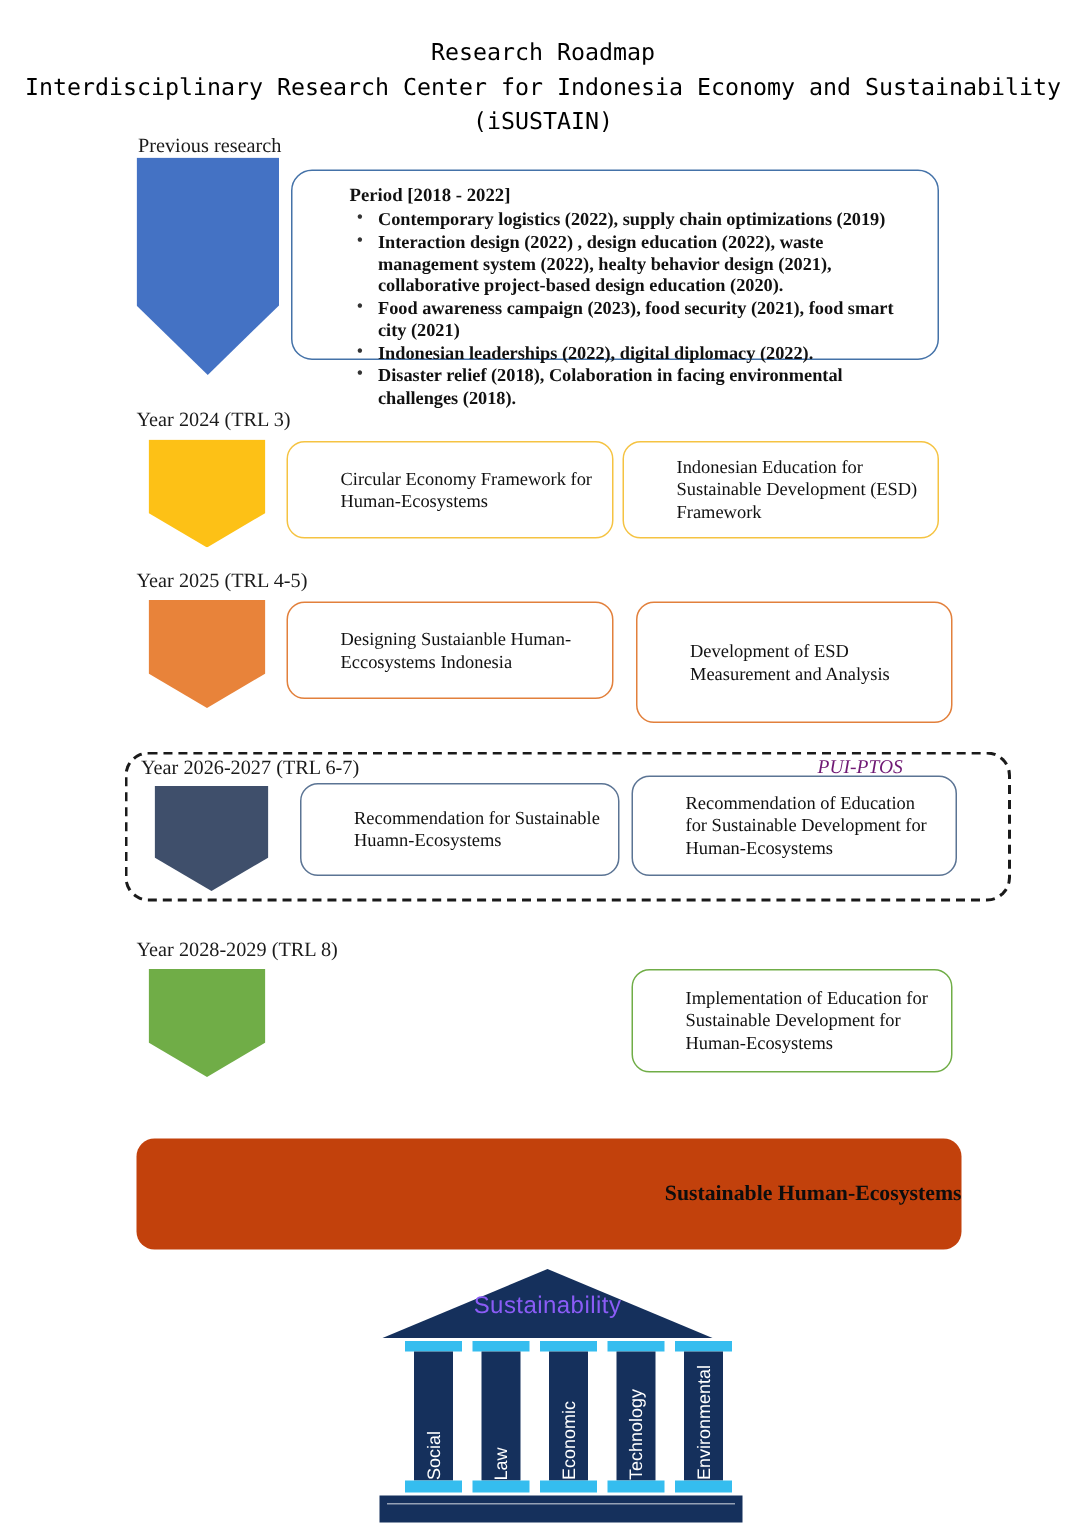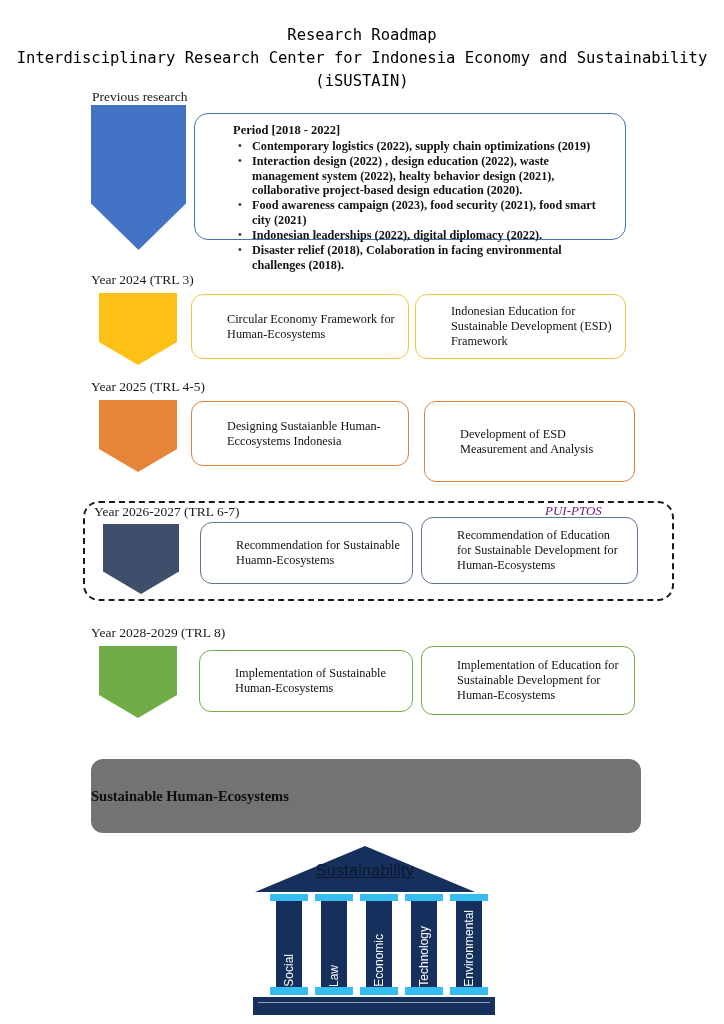--- a/index.html
+++ b/index.html
@@ -101,45 +101,44 @@
     font-family:"Liberation Serif",serif;
     font-size:13px;
     color:#701a75;
     white-space:nowrap;
     font-style:italic;
   }
 
   
   .banner{
     position:absolute;
-    background:#737373;
+    background:#c2410c;
     border-radius:12px;
-    display:flex;align-items:center;justify-content:flex-start;
+    display:flex;align-items:center;justify-content:flex-end;
   }
   .banner span{
     font-family:"Liberation Serif",serif;
     font-weight:bold;font-size:14.5px;color:#0d0d0d;
   }
 
   
   .temple{position:absolute;}
   .pediment{
     position:absolute;
     width:0;height:0;
     border-left:110px solid transparent;
     border-right:110px solid transparent;
     border-bottom:46px solid #15305c;
   }
   .pediment-label{
     position:absolute;
     width:220px;text-align:center;
     font-family:"Liberation Sans",sans-serif;
-    font-size:16px;color:#0f172a;
+    font-size:16px;color:#8b5cf6;
     letter-spacing:0.3px;
-    text-decoration:underline;
   }
   .capital{position:absolute;background:#35bdef;}
   .shaft{
     position:absolute;background:#15305c;
     display:flex;align-items:flex-end;justify-content:center;
   }
   .shaft span{
     font-family:"Liberation Sans",sans-serif;
     font-size:12px;color:#ffffff;
     writing-mode:vertical-rl;
@@ -203,23 +202,20 @@
   <div class="pent" style="left:103px;top:524px;width:76px;height:70px;background:#3f4f6b;"></div>
   <div class="rbox b-navy" style="left:200px;top:522px;width:213px;height:62px;">
     <div class="inner">Recommendation for Sustainable Huamn-Ecosystems</div>
   </div>
   <div class="rbox b-navy" style="left:421px;top:517px;width:217px;height:67px;">
     <div class="inner">Recommendation of Education for Sustainable Development for Human-Ecosystems</div>
   </div>
 
   <div class="stage-label" style="left:91px;top:625px;">Year 2028-2029 (TRL 8)</div>
   <div class="pent" style="left:99px;top:646px;width:78px;height:72px;background:#70ad47;"></div>
-  <div class="rbox b-green" style="left:199px;top:650px;width:214px;height:62px;">
-    <div class="inner">Implementation of Sustainable Human-Ecosystems</div>
-  </div>
   <div class="rbox b-green" style="left:421px;top:646px;width:214px;height:69px;">
     <div class="inner">Implementation  of Education for Sustainable Development for Human-Ecosystems</div>
   </div>
 
   <div class="banner" style="left:91px;top:759px;width:550px;height:74px;">
     <span>Sustainable Human-Ecosystems</span>
   </div>
 
   <div class="temple" style="left:0;top:0;width:724px;height:1024px;">
 

